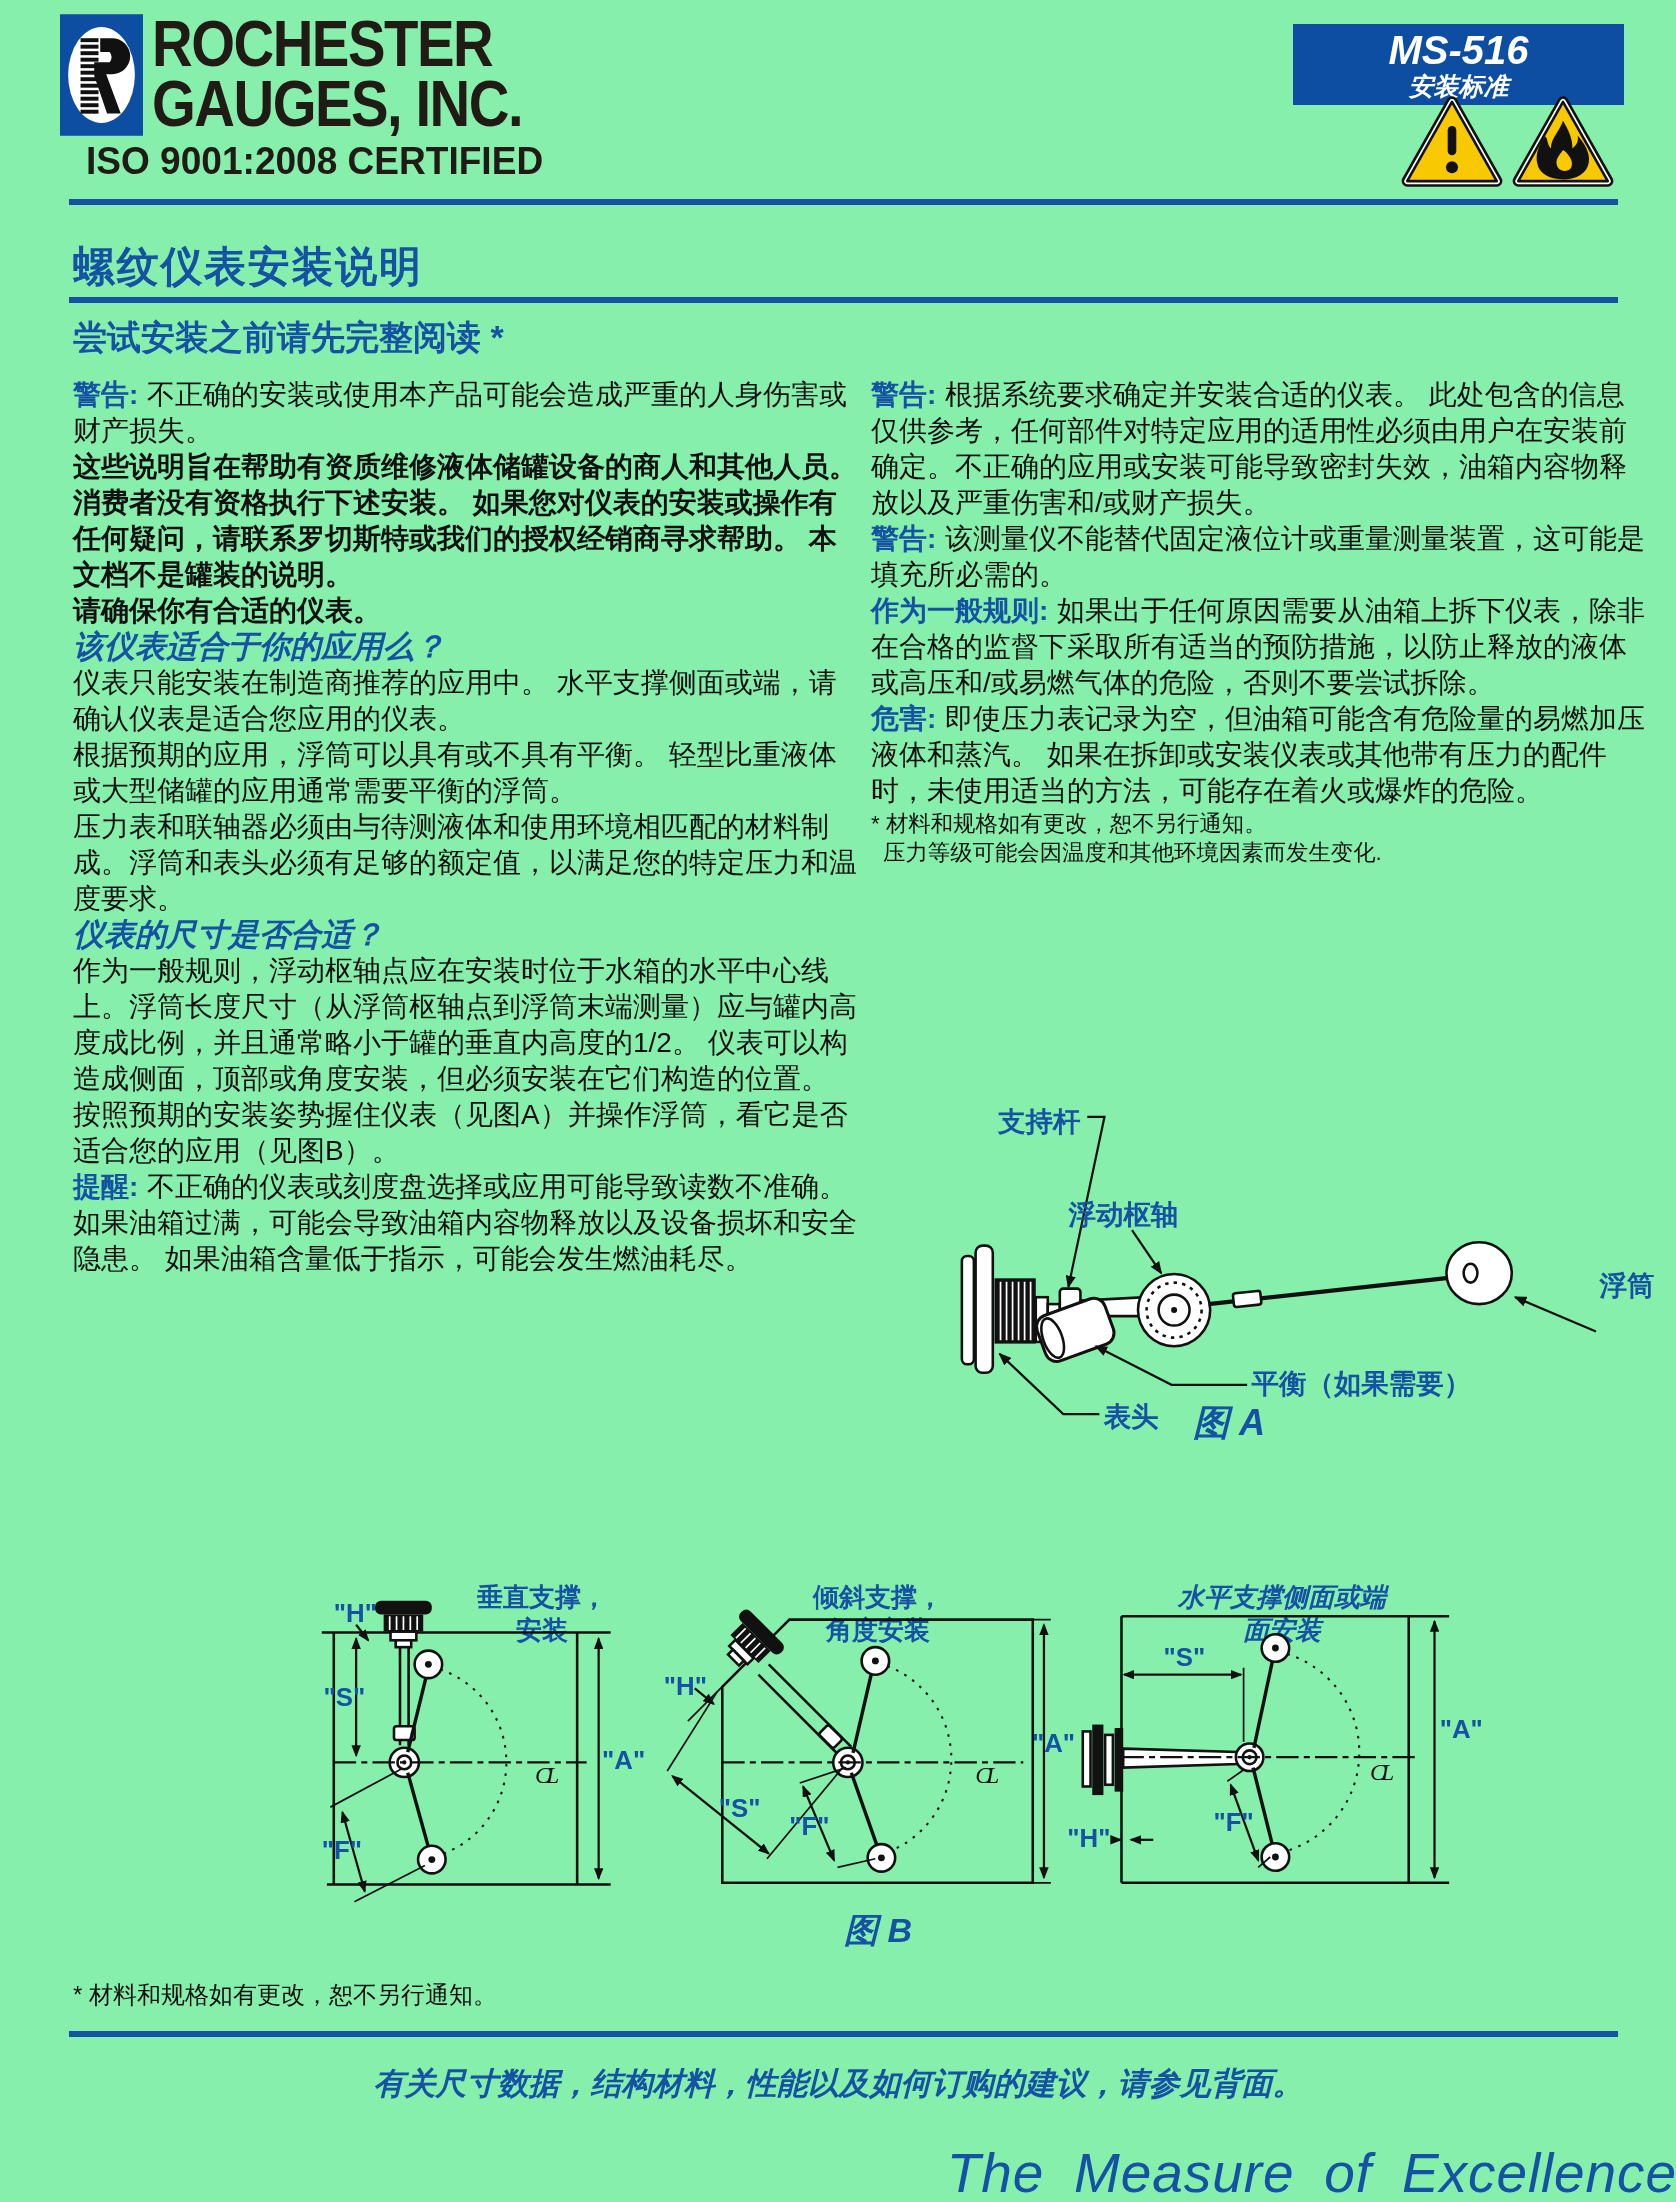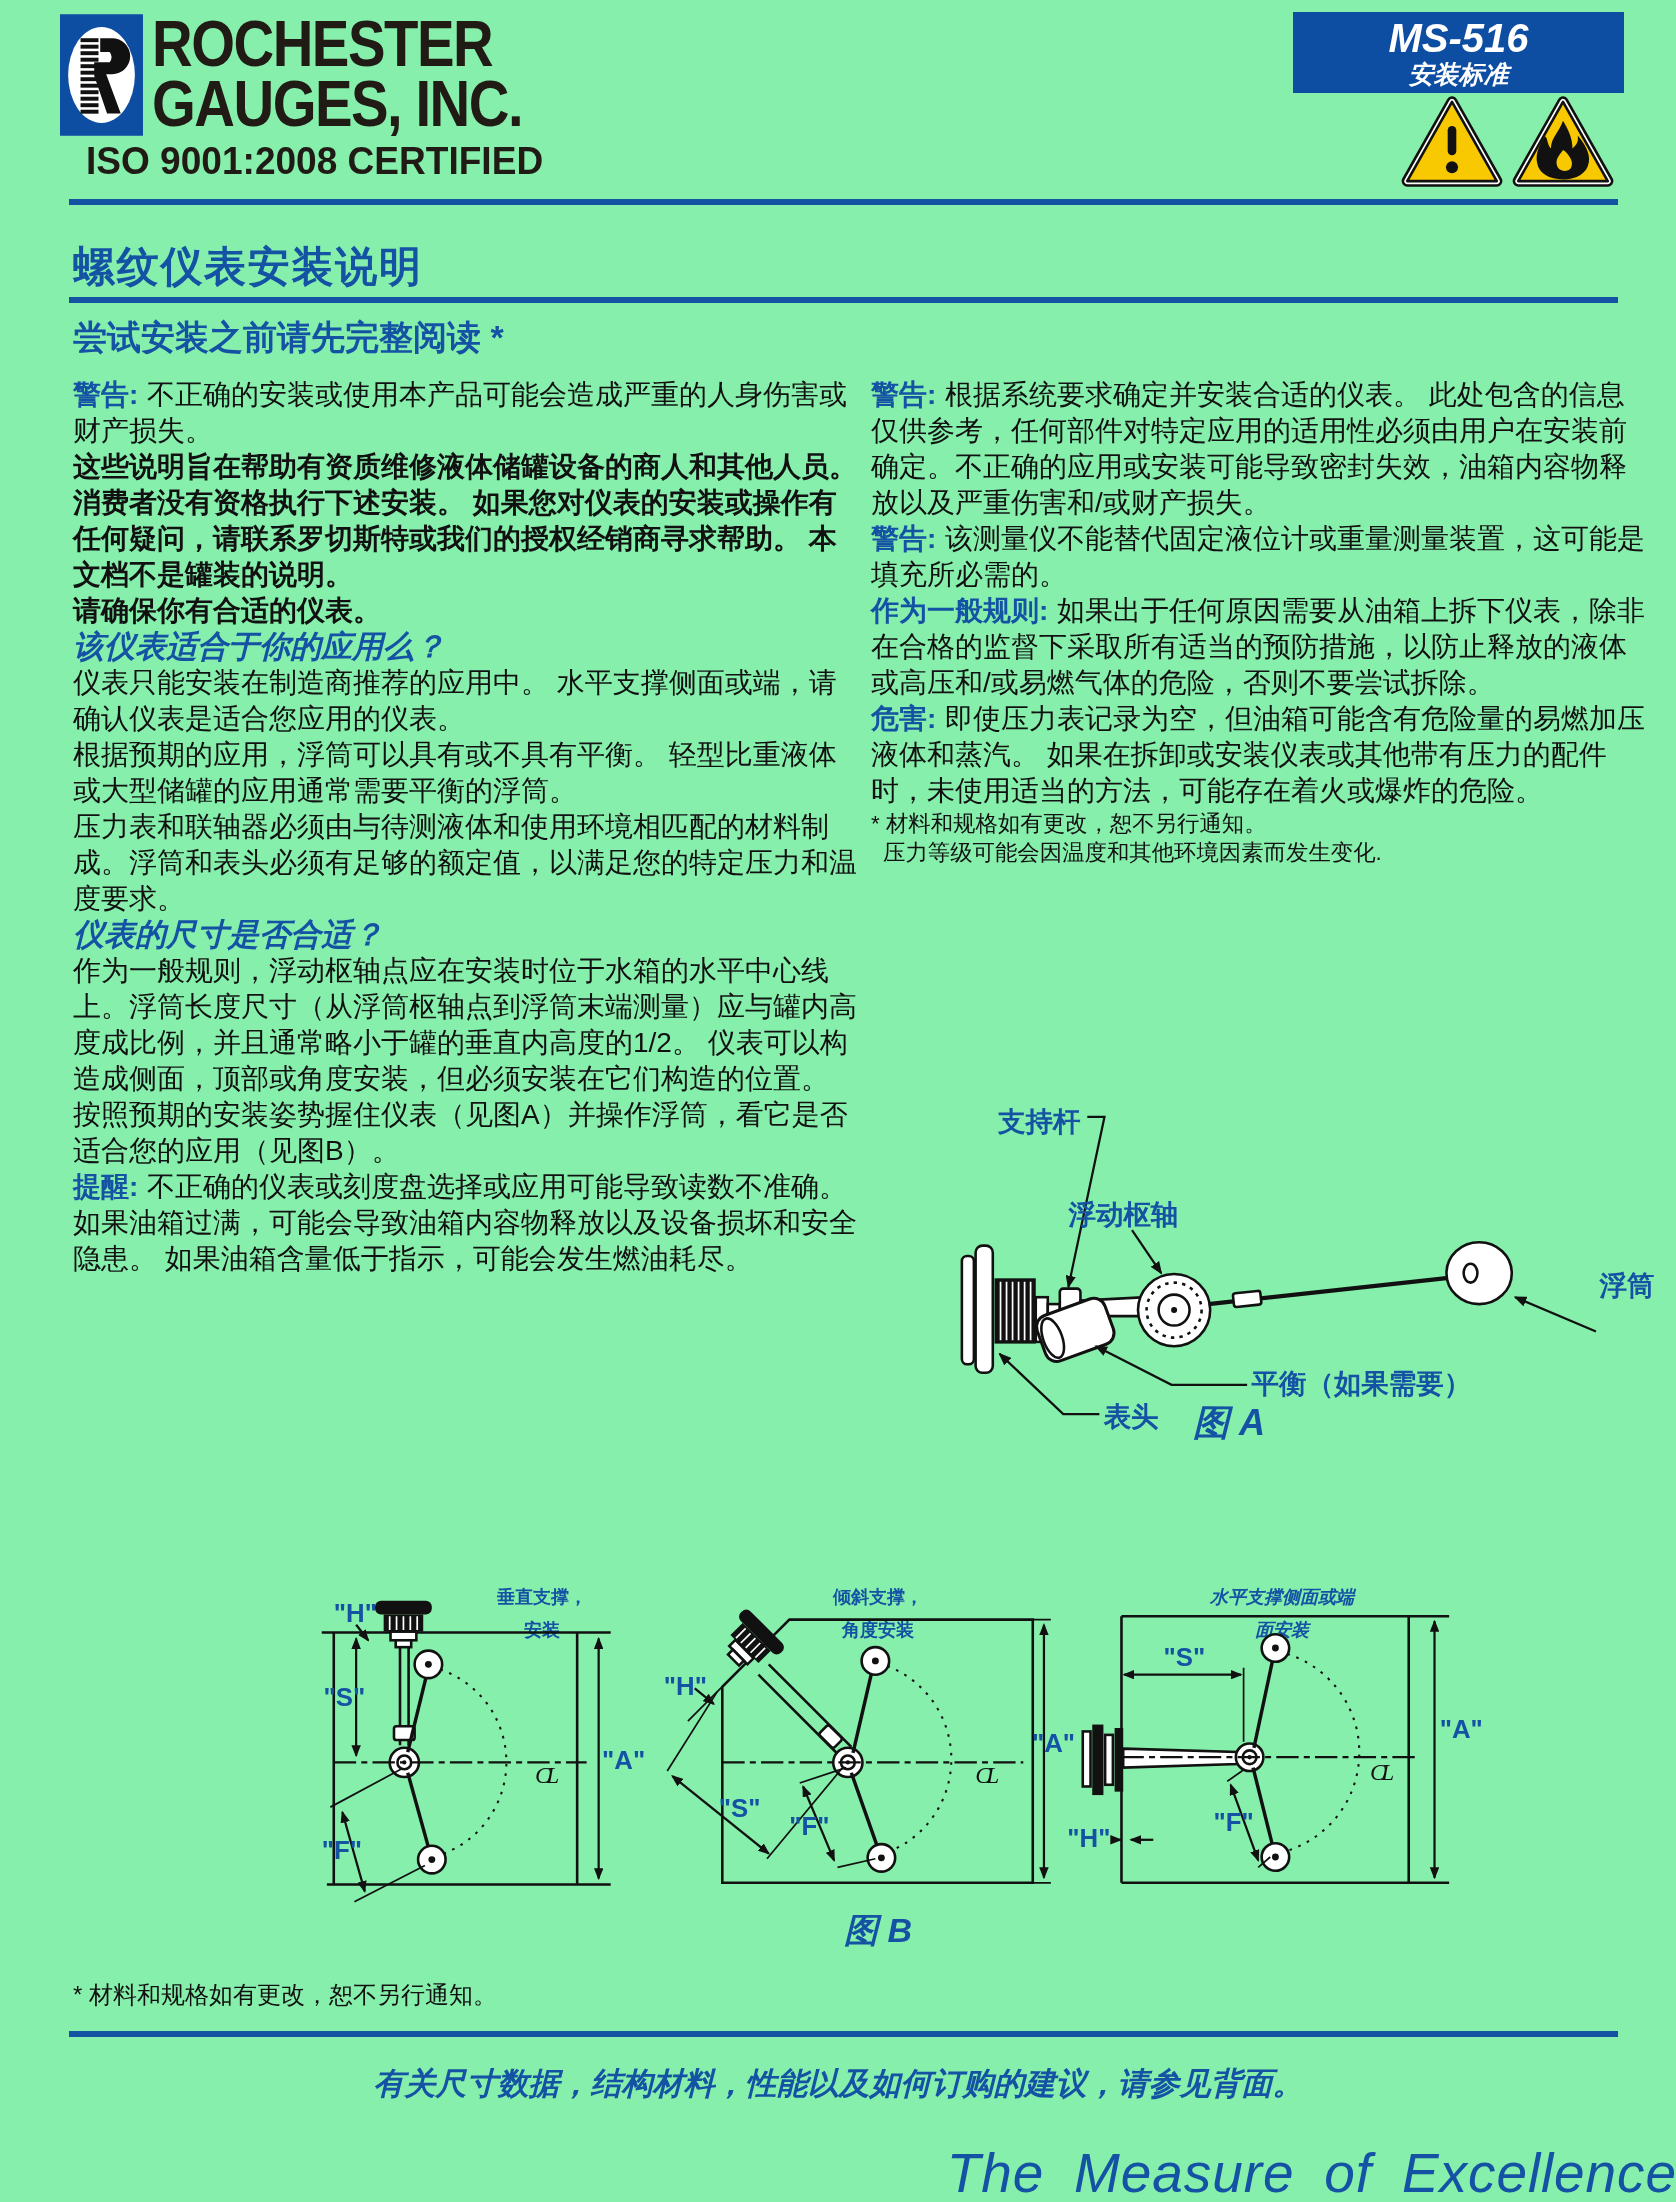--- a/index.html
+++ b/index.html
@@ -7,21 +7,21 @@
         font-family:"Liberation Sans","DejaVu Sans",sans-serif;color:#1a1a1a;}
   .abs{position:absolute;}
 
   
   .logo-wrap{left:60px;top:13.8px;display:flex;align-items:flex-start;}
   .logo-text{margin-left:8.6px;color:#211b16;font-weight:bold;
              font-size:64px;line-height:60px;letter-spacing:-1.7px;
              transform:scaleX(.88);transform-origin:left top;white-space:nowrap;}
   .iso-line{left:86px;top:139px;color:#211b16;font-weight:bold;font-size:39px;
             transform:scaleX(.95);transform-origin:left top;white-space:nowrap;}
-  .ms-box{left:1293px;top:12px;width:331px;height:81px;background:#0d4da2;
+  .ms-box{left:1293px;top:24px;width:331px;height:81px;background:#0d4da2;
           display:flex;flex-direction:column;align-items:center;justify-content:center;
           color:#fff;font-style:italic;font-weight:bold;}
   .ms-code{font-size:40px;line-height:43px;}
   .ms-sub{font-size:25px;line-height:29px;}
   .tri-row{left:1401px;top:95px;display:flex;gap:8.6px;}
   .rule{background:#1452a4;height:6px;left:69px;width:1549px;}
   .rule-top{top:199px;}
   .rule-title{top:297px;}
   .rule-bottom{top:2031px;}
 
@@ -50,21 +50,21 @@
   .dim-line{stroke:#111;stroke-width:2.6;fill:none;}
   .dashed{stroke:#111;stroke-width:2.4;fill:none;stroke-dasharray:3 8;}
   .cl-line{stroke:#111;stroke-width:2.6;fill:none;stroke-dasharray:26 6 7 6;}
   .wh{fill:#fff;stroke:#111;stroke-width:3;}
   .bk{fill:#111;stroke:none;}
   .rib{stroke:#fff;stroke-width:2;fill:none;}
   text.dim{fill:#1452a4;font-size:30px;font-weight:700;}
   text.flabel{fill:#1452a4;font-size:32px;font-weight:700;}
   text.cl{fill:#111;font-size:27px;font-style:italic;font-family:"Liberation Serif",serif;letter-spacing:-5px;}
   text.figcap{fill:#1452a4;font-size:42px;font-weight:800;font-style:italic;}
-  .fig-b-title{color:#1452a4;font-size:18px;font-weight:800;line-height:33px;text-align:center;}
+  .fig-b-title{color:#1452a4;font-size:26px;font-weight:800;line-height:33px;text-align:center;}
   .fig-b-cap{left:792px;top:1908px;width:172px;text-align:center;color:#1452a4;
              font-size:34px;font-weight:800;font-style:italic;}
   .fb-foot{left:73px;top:1979px;font-size:24px;color:#111;}
 
   
   .back-note{left:0;top:2063px;width:1677px;text-align:center;color:#1452a4;
              font-size:31px;font-weight:bold;font-style:italic;}
   .tagline{left:0;top:2141px;width:1677px;text-align:right;color:#1452a4;
            font-size:55px;font-style:italic;word-spacing:13.8px;letter-spacing:0.9px;}
 </style>

